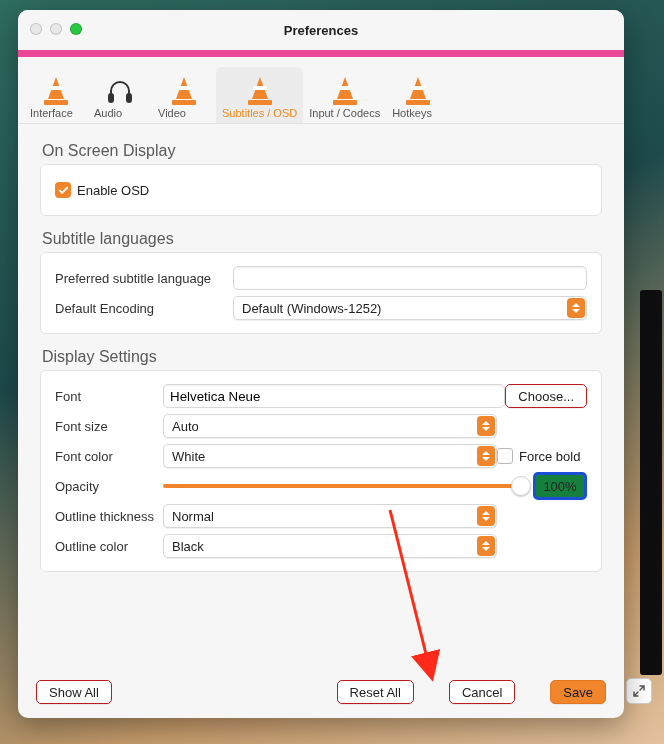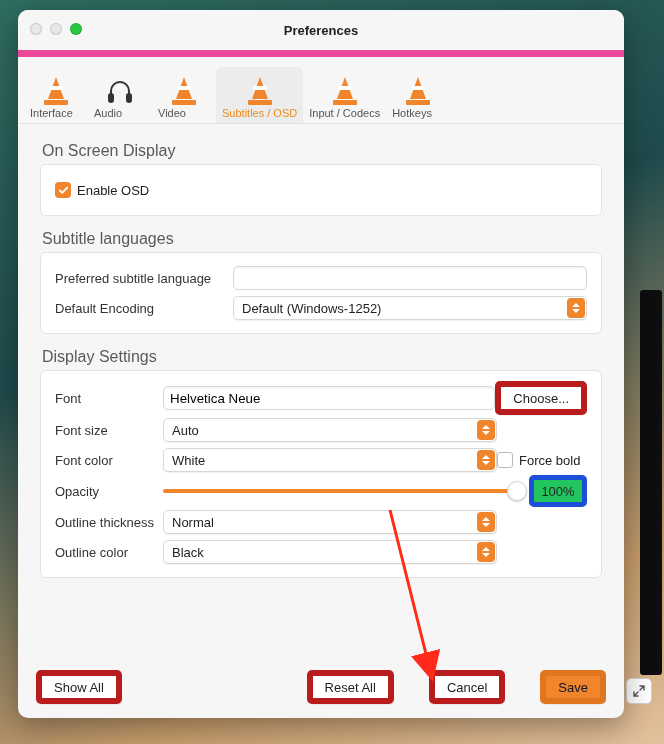--- a/index.html
+++ b/index.html
@@ -61,33 +61,33 @@
     position:relative;display:flex;align-items:center;box-shadow:0 1px 0 rgba(0,0,0,.05);
   }
   .stepper{
     position:absolute;right:1px;top:1px;width:18px;height:20px;background:#f0852b;border-radius:4px;
     display:flex;flex-direction:column;align-items:center;justify-content:center;
   }
   .stepper::before,.stepper::after{content:"";width:0;height:0;border-left:4px solid transparent;border-right:4px solid transparent;}
   .stepper::before{border-bottom:4px solid #fff;margin-bottom:2px;}
   .stepper::after{border-top:4px solid #fff;}
   .btn{
-    height:22px;padding:0 12px;border-radius:5px;background:#fff;border:6px solid #b91c1c;
+    height:22px;padding:0 12px;border-radius:5px;background:#fff;border:1px solid #b91c1c;
     box-shadow:0 1px 0 rgba(0,0,0,.05);display:inline-flex;align-items:center;justify-content:center;
     font-size:13px;
   }
   .btn.primary{background:#f0852b;color:#0f172a;border-color:#e07620;}
   .footer{
     position:absolute;left:0;right:0;bottom:0;padding:10px 18px 14px 18px;display:flex;align-items:center;gap:27px;
   }
   .spacer{flex:1}
   .slider-wrap{flex:1;display:flex;align-items:center;gap:8px;}
   .slider-track{flex:1;height:4px;background:#f0852b;border-radius:2px;position:relative;}
   .slider-thumb{position:absolute;right:0;top:50%;transform:translate(6px,-50%);width:18px;height:18px;border-radius:50%;background:#fff;border:1px solid #d3d3d3;box-shadow:0 1px 2px rgba(0,0,0,.2);}
-  .pctbox{width:48px;height:22px;border:5px solid #1d4ed8;border-radius:5px;background:#22c55e;display:flex;align-items:center;justify-content:center;}
+  .pctbox{width:48px;height:22px;border:3px solid #1d4ed8;border-radius:5px;background:#15803d;display:flex;align-items:center;justify-content:center;}
   
   .arrow{
     position:absolute;left:380px;top:500px;pointer-events:none;
   }
   .popout{
     position:absolute;right:12px;bottom:40px;width:24px;height:24px;background:#fff;border:1px solid #d0d0d0;border-radius:5px;display:flex;align-items:center;justify-content:center;font-size:11px;
   }
   .bezel{
     position:absolute;right:2px;top:290px;width:22px;height:385px;background:#0e0e10;border-radius:3px;
   }

